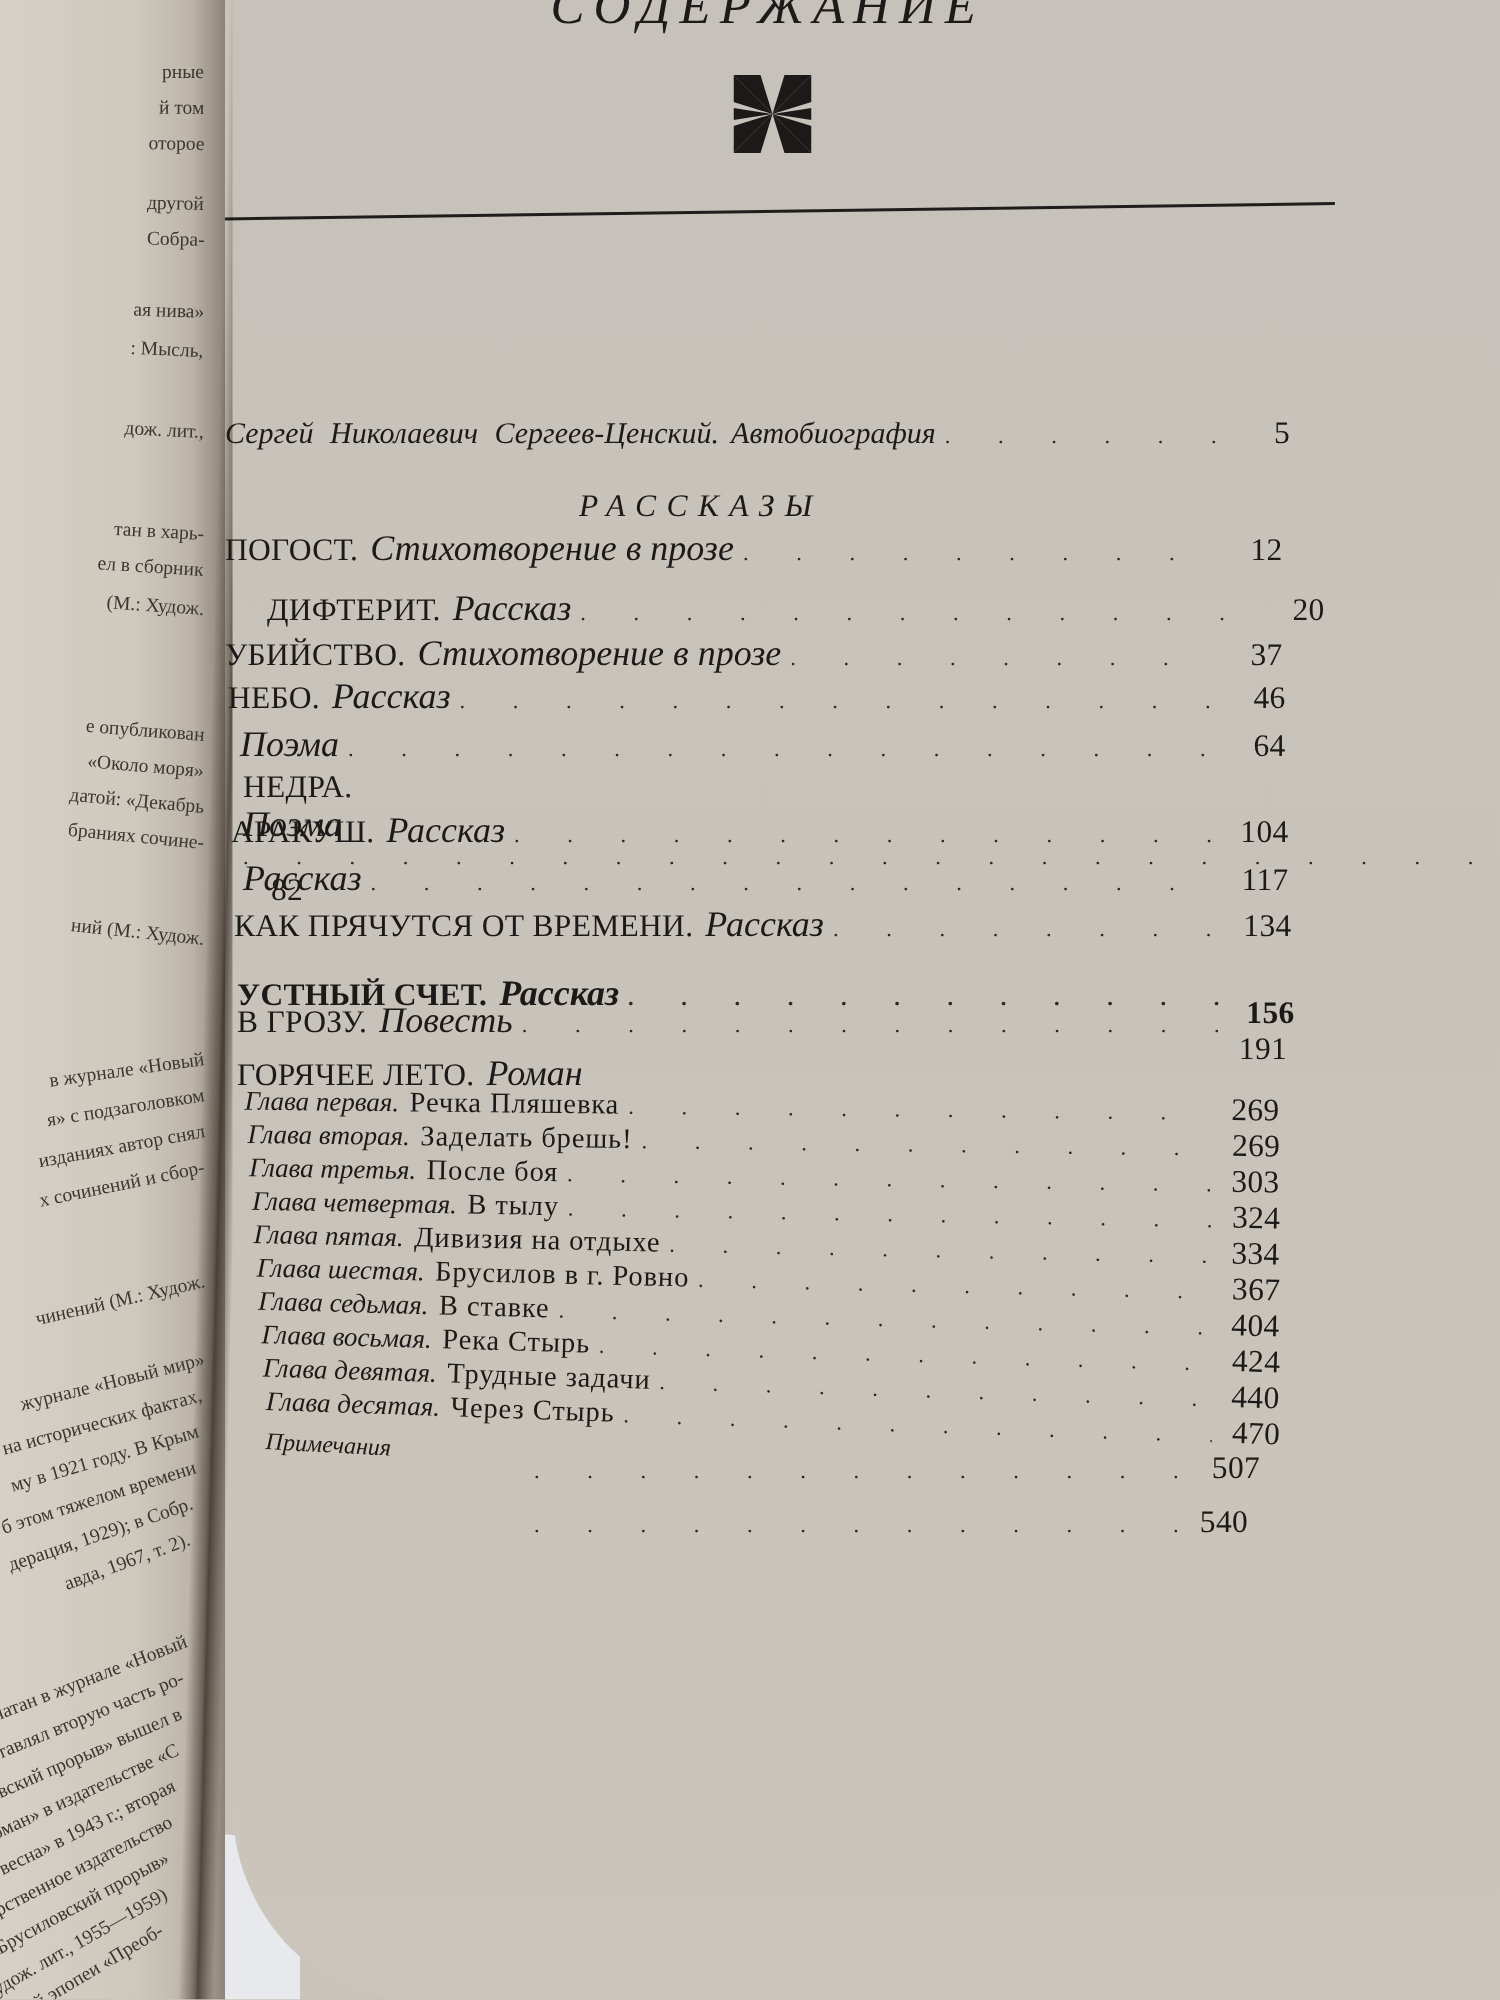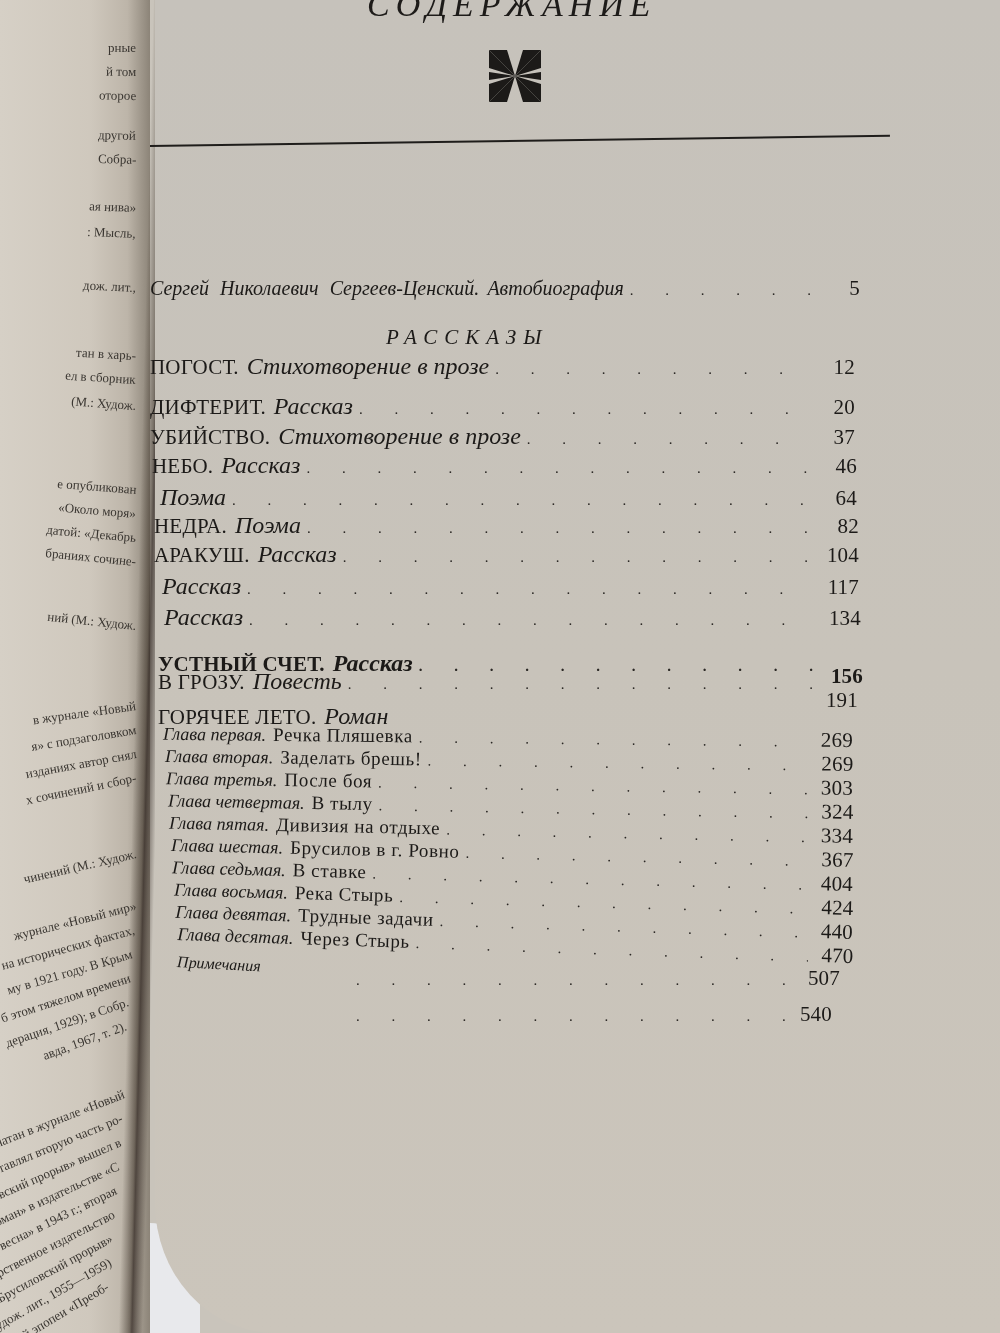--- a/index.html
+++ b/index.html
@@ -127,21 +127,21 @@
 
     <div class="section-head">РАССКАЗЫ</div>
 
     <div id="entries">
         <div class="row" style="left: -5px; top: 342px; width: 705px; margin-top: 11px;">
           <span class="caps">ПОГОСТ.</span>
           <span class="it" style="margin-left: 8px;">Стихотворение в прозе</span>
           <span class="lead">. . . . . . . . . . . . . . . . . . . . . . . .</span>
           <span class="page-num caps">12</span>
         </div>
-        <div class="row" style="left: -5px; top: 393px; width: 705px;">
+        <div class="row" style="left: -5px; top: 393px; width: 705px; padding-left: 28px;">
           <span class="caps">ДИФТЕРИТ.</span>
           <span class="it" style="margin-left: 8px;">Рассказ</span>
           <span class="lead">. . . . . . . . . . . . . . . . . . . . . . . .</span>
           <span class="page-num caps">20</span>
         </div>
         <div class="row" style="left: -5px; top: 423px; width: 705px;">
           <span class="caps">УБИЙСТВО.</span>
           <span class="it" style="margin-left: 8px;">Стихотворение в прозе</span>
           <span class="lead">. . . . . . . . . . . . . . . . . . . . . . . .</span>
           <span class="page-num caps">37</span>
@@ -150,38 +150,39 @@
           <span class="caps">НЕБО.</span>
           <span class="it" style="margin-left: 8px;">Рассказ</span>
           <span class="lead">. . . . . . . . . . . . . . . . . . . . . . . .</span>
           <span class="page-num caps">46</span>
         </div>
         <div class="row" style="left: -3px; top: 484px; width: 705px;">
           <span class="it" style="margin-left: 8px;">Поэма</span>
           <span class="lead">. . . . . . . . . . . . . . . . . . . . . . . .</span>
           <span class="page-num caps">64</span>
         </div>
-        <div class="row" style="left: -1px; top: 512px; width: 705px;">
+        <div class="row" style="left: -1px; top: 512px; width: 705px; flex-direction: column;">
           <span class="caps">НЕДРА.</span>
           <span class="it" style="margin-left: 8px;">Поэма</span>
           <span class="lead">. . . . . . . . . . . . . . . . . . . . . . . .</span>
           <span class="page-num caps">82</span>
         </div>
         <div class="row" style="left: -1px; top: 541px; width: 705px;">
           <span class="caps">АРАКУШ.</span>
           <span class="it" style="margin-left: 8px;">Рассказ</span>
           <span class="lead">. . . . . . . . . . . . . . . . . . . . . . . .</span>
           <span class="page-num caps">104</span>
         </div>
         <div class="row" style="left: -1px; top: 573px; width: 705px;">
           <span class="it" style="margin-left: 8px;">Рассказ</span>
           <span class="lead">. . . . . . . . . . . . . . . . . . . . . . . .</span>
           <span class="page-num caps">117</span>
         </div>
         <div class="row" style="left: 1px; top: 604px; width: 705px;">
+          <span class="caps">КАК ПРЯЧУТСЯ ОТ ВРЕМЕНИ.</span>
           <span class="it" style="margin-left: 8px;">Рассказ</span>
           <span class="lead">. . . . . . . . . . . . . . . . . . . . . . . .</span>
           <span class="page-num caps">134</span>
         </div>
         <div class="row" style="left: 3px; top: 650px; width: 705px; font-weight: bold;">
           <span class="caps">УСТНЫЙ СЧЕТ.</span>
           <span class="it" style="margin-left: 8px;">Рассказ</span>
           <span class="lead">. . . . . . . . . . . . . . . . . . . . . . . .</span>
           <span class="page-num caps" style="position: relative; top: 12px;">156</span>
         </div>

